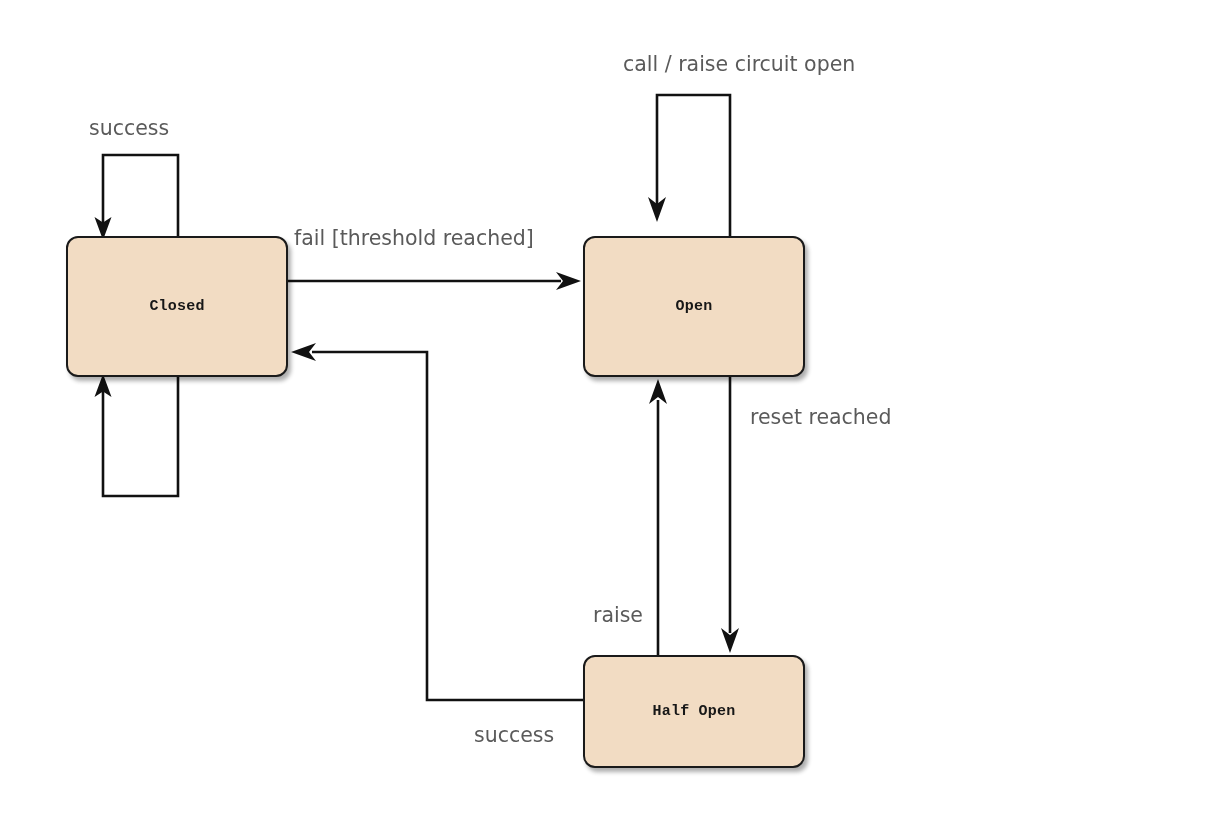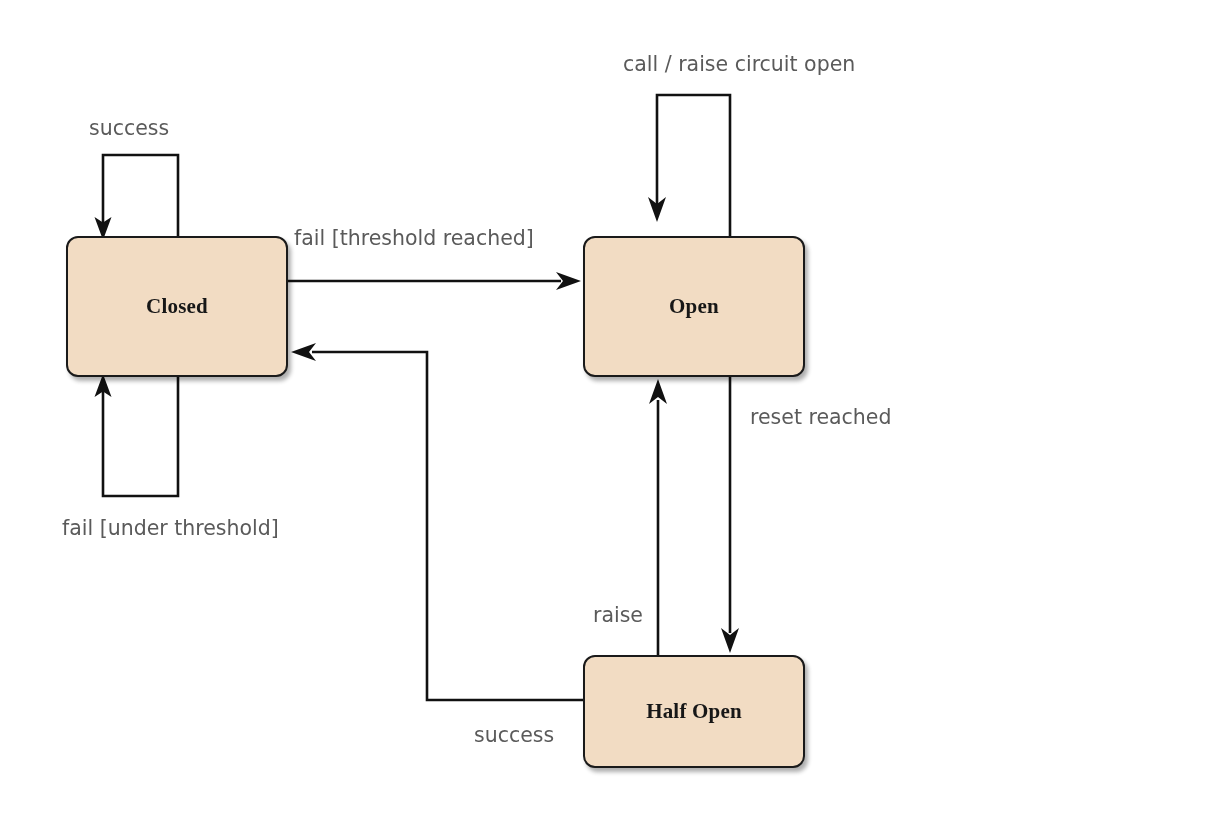--- a/index.html
+++ b/index.html
@@ -31,22 +31,22 @@
     border: 2.5px solid #1a1a1a;
     border-radius: 12px;
     background: #f2dcc3;
     box-shadow: 3px 4px 4px rgba(0,0,0,0.32);
     display: flex;
     align-items: center;
     justify-content: center;
     z-index: 3;
   }
   .state-label {
-    font-family: Liberation Serif, serif;
-    font-size: 21px;
+    font-family: Liberation Mono, monospace;
+    font-size: 15px;
     font-weight: bold;
     color: #171717;
     letter-spacing: 0.2px;
     white-space: nowrap;
   }
   .edge-label {
     position: absolute;
     font-family: "DejaVu Sans", "Liberation Sans", sans-serif;
     font-size: 20.5px;
     font-weight: normal;
@@ -116,21 +116,20 @@
   <div class="state-node" style="left:583px; top:236px; width:222px; height:141px;">
     <span class="state-label">Open</span>
   </div>
 
   <div class="state-node" style="left:583px; top:655px; width:222px; height:113px;">
     <span class="state-label">Half Open</span>
   </div>
 
   <div class="edge-label" style="left:89px; top:116px;">success</div>
 
-  <div class="edge-label" style="left:62px; top:516px;">fail [under threshold]</div>
 
   <div class="edge-label" style="left:294px; top:226px;text-align:center;">fail [threshold reached]</div>
 
   <div class="edge-label" style="left:623px; top:52px;">call / raise circuit open</div>
 
   <div class="edge-label" style="left:750px; top:405px;">reset reached</div>
 
   <div class="edge-label" style="left:593px; top:603px;">raise</div>
 
   <div class="edge-label" style="left:474px; top:723px;">success</div>

